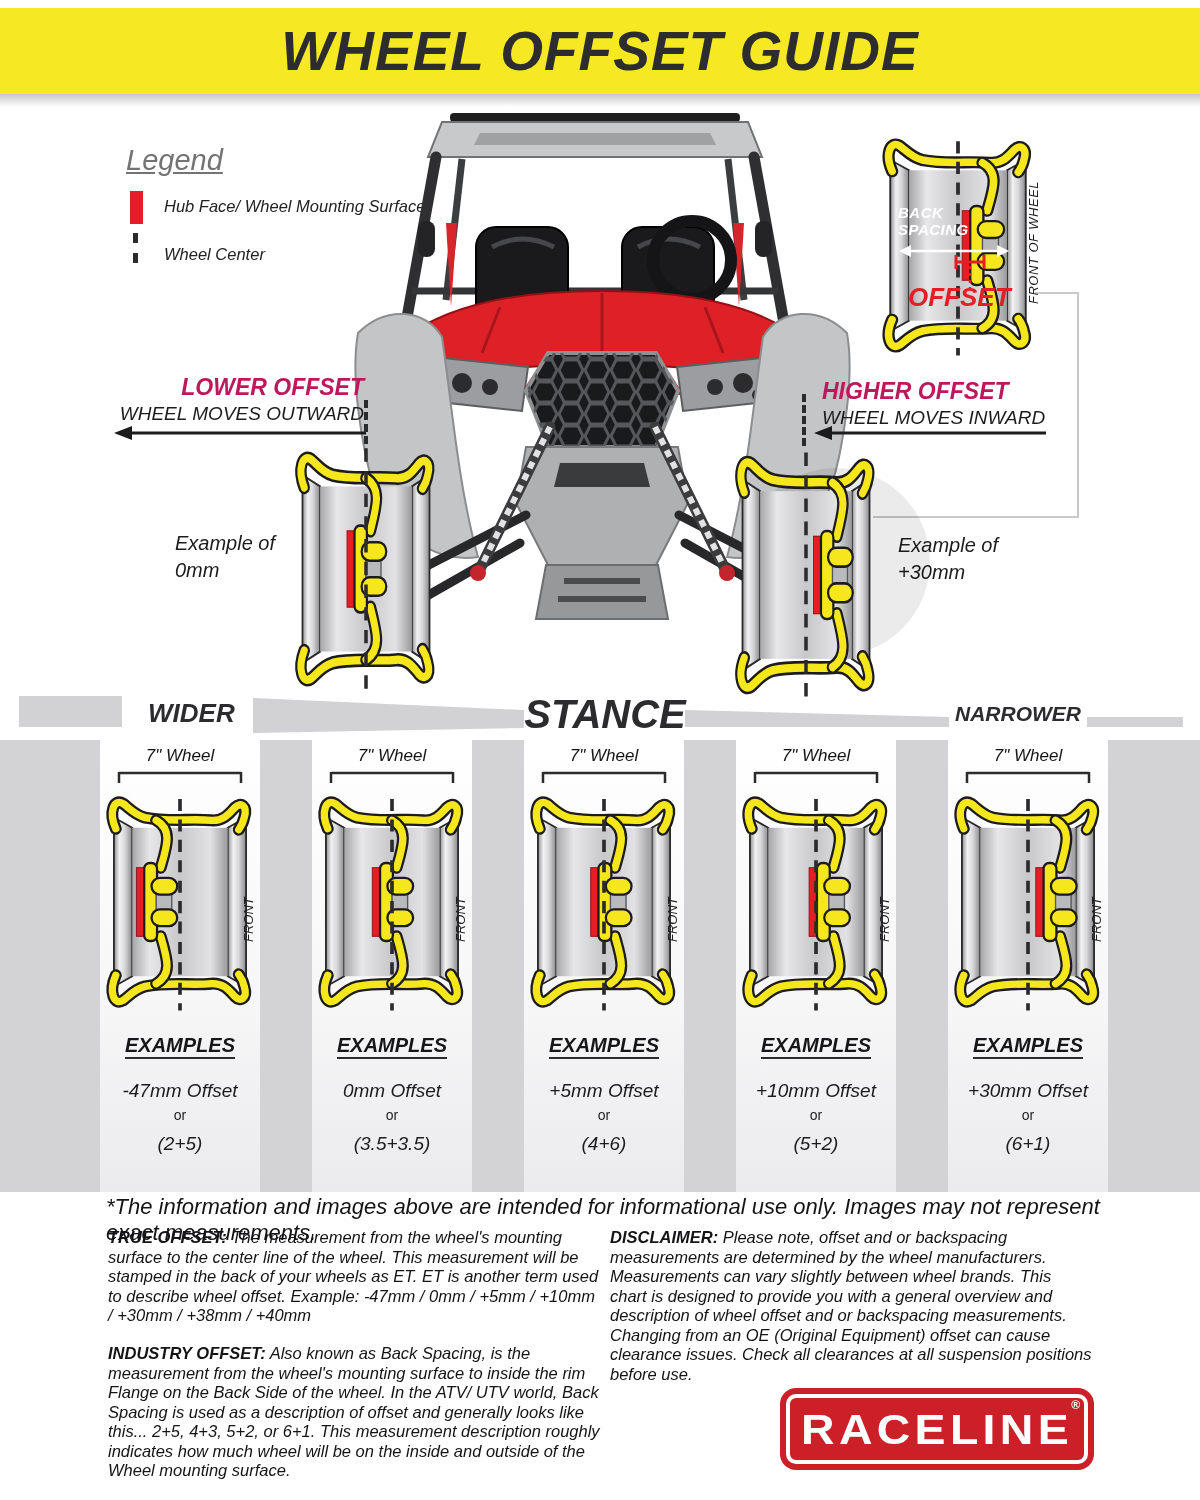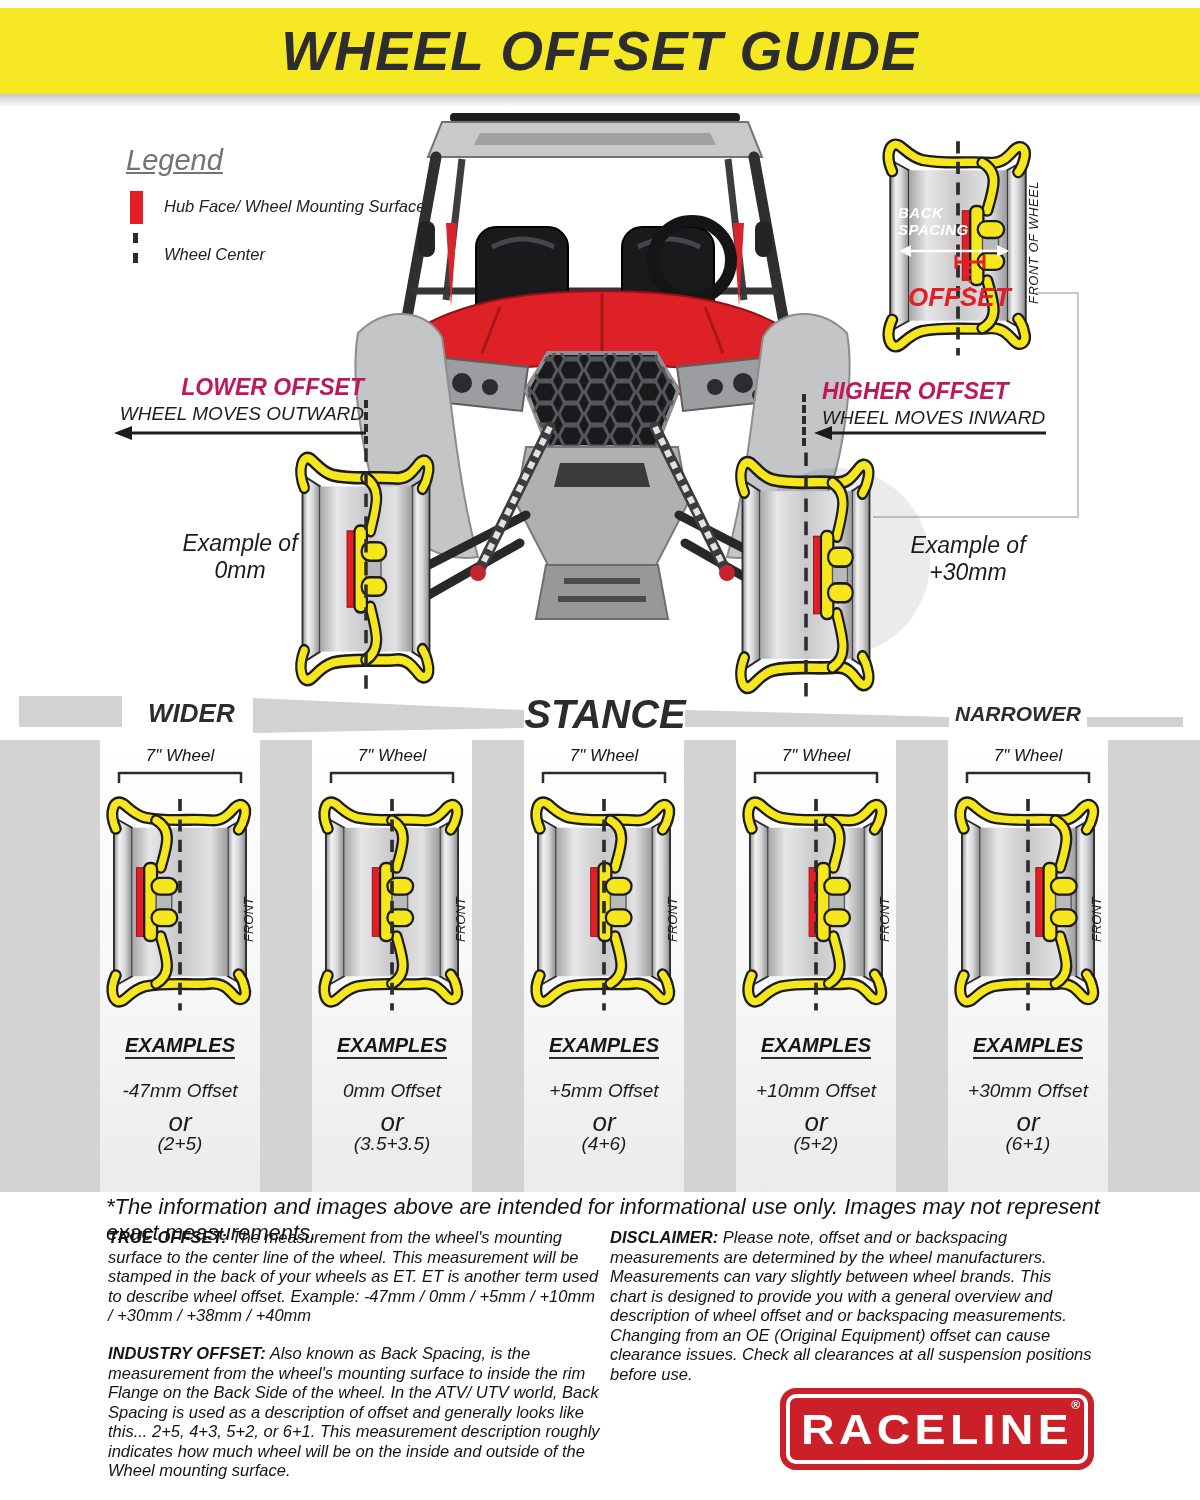--- a/index.html
+++ b/index.html
@@ -21,21 +21,21 @@
   .legend-hub{position:absolute;left:4px;top:0;width:13px;height:33px;background:#e31e25;}
   .legend-dash{position:absolute;left:7px;top:-6px;height:30px;width:0;border-left:5px dashed #2b2b2b;}
   .legend-label{position:absolute;left:38px;top:6px;font-size:16.5px;font-style:italic;white-space:nowrap;color:#222;}
 
   
   .callout{position:absolute;font-style:italic;}
   .callout .t1{font-size:23px;font-weight:bold;color:#be185d;}
   .callout .t2{font-size:19px;color:#1c1c1e;margin-top:2px;}
   .right-align{text-align:right;}
   .vdash{position:absolute;width:0;border-left:4px dashed #2b2b2b;}
-  .example-label{position:absolute;font-size:23px;font-style:italic;text-align:center;color:#1c1c1e;line-height:27px;}
+  .example-label{position:absolute;font-size:20px;font-style:italic;color:#1c1c1e;line-height:27px;}
 
   
   .backspacing-label{position:absolute;left:898px;top:204px;font-size:15px;font-weight:bold;font-style:italic;
     color:#fff;white-space:pre-line;line-height:17px;letter-spacing:.5px;}
   .offset-label{position:absolute;left:908px;top:282px;font-size:26px;font-weight:bold;font-style:italic;color:#e31e25;}
   .front-of-wheel{position:absolute;left:1026px;top:146px;height:158px;writing-mode:vertical-rl;transform:rotate(180deg);
     font-size:13px;font-style:italic;color:#1c1c1e;letter-spacing:.5px;}
 
   
   .stance-word{position:absolute;font-weight:bold;font-style:italic;color:#2c2c2f;}
@@ -45,21 +45,21 @@
     background:linear-gradient(180deg,#ffffff 0%,#f7f7f8 55%,#ebebed 100%);}
   .wheel-size{position:absolute;left:0;top:6px;width:100%;text-align:center;font-size:17px;font-style:italic;color:#151517;}
   .bracket{position:absolute;left:15px;top:30px;}
   .wheel-svg{position:absolute;left:2px;top:46px;}
   .front-label{position:absolute;left:141px;top:138px;height:64px;writing-mode:vertical-rl;transform:rotate(180deg);
     font-size:13px;font-style:italic;color:#1c1c1e;}
   .examples-wrap{position:absolute;left:0;top:294px;width:100%;text-align:center;}
   .examples-title{display:inline-block;font-size:20px;font-weight:bold;font-style:italic;color:#161618;
     border-bottom:2px solid #2b2b2d;}
   .offset-line{position:absolute;left:-8px;top:340px;width:176px;text-align:center;font-size:19px;font-style:italic;color:#1c1c1e;}
-  .or-line{position:absolute;left:0;top:367px;width:100%;text-align:center;font-size:26px;font-style:italic;color:#1c1c1e;}
+  .or-line{position:absolute;left:0;top:367px;width:100%;text-align:center;font-size:14px;color:#1c1c1e;}
   .bs-line{position:absolute;left:0;top:393px;width:100%;text-align:center;font-size:19px;font-style:italic;color:#1c1c1e;}
 
   
   .footnote{position:absolute;left:106px;top:1194px;width:1010px;font-size:22px;font-style:italic;color:#141416;}
   .para{position:absolute;font-size:16.5px;font-style:italic;line-height:19.5px;color:#141416;}
   .para b{font-weight:bold;}
 
   
   .logo{position:absolute;left:780px;top:1388px;width:314px;height:82px;background:#cb2027;border-radius:16px;}
   .logo-ring{position:absolute;left:6px;top:6px;right:6px;bottom:6px;border:4px solid #fff;border-radius:10px;}

